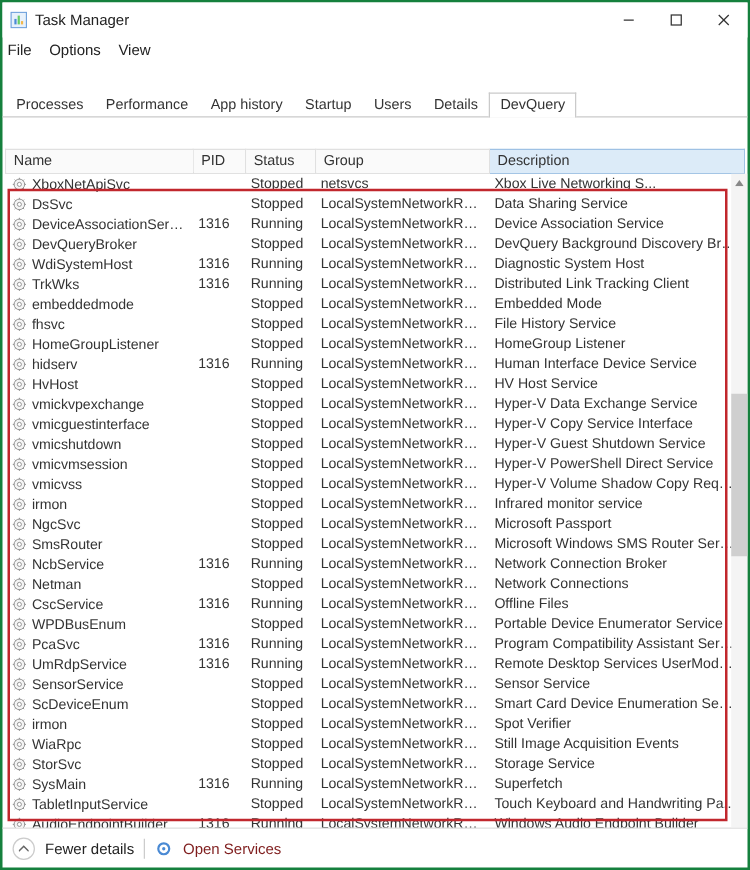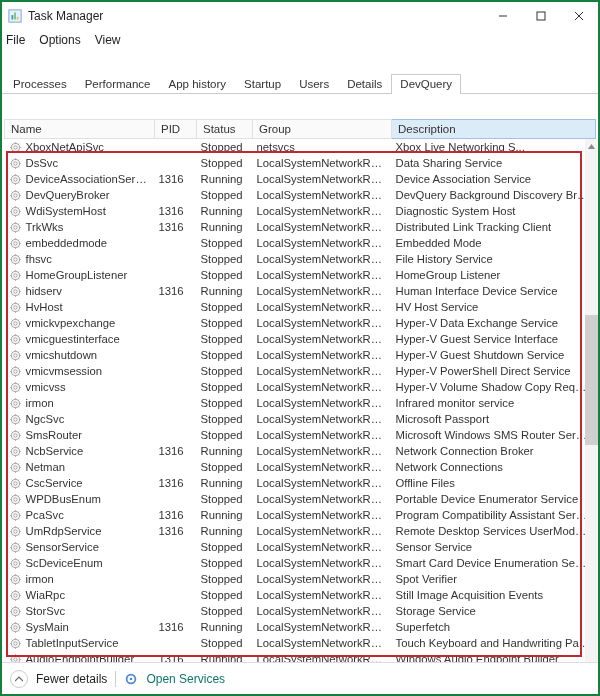--- a/index.html
+++ b/index.html
@@ -153,21 +153,21 @@
   }
   .chev {
     width:18px; height:18px;
     border:1px solid #ccc;
     border-radius:50%;
     display:flex;
     align-items:center; justify-content:center;
     font-size:10px;
     color:#555;
   }
-  .footer .link { color:#0f766e; cursor:default; }
+  .footer .link { color:#7f1d1d; cursor:default; }
   .vsep { width:1px; height:16px; background:#ccc; }
   .os-icon { width:14px; height:14px; }
   
   .vscroll { position:absolute; right:0; top:24px; bottom:0; width:13px; background:#f4f4f4; }
   .vthumb { position:absolute; right:0; width:13px; background:#cfcfcf; }
 </style>
 </head>
 <body>
 
 <div class="window">
@@ -489,21 +489,21 @@
                   <line x1="13" y1="8" x2="14.5" y2="8"></line>
                   <line x1="3.3" y1="3.3" x2="4.4" y2="4.4"></line>
                   <line x1="11.6" y1="11.6" x2="12.7" y2="12.7"></line>
                   <line x1="12.7" y1="3.3" x2="11.6" y2="4.4"></line>
                   <line x1="4.4" y1="11.6" x2="3.3" y2="12.7"></line>
                 </g>
               </svg><span>vmicguestinterface</span></td>
             <td></td>
             <td>Stopped</td>
             <td>LocalSystemNetworkRestricted</td>
-            <td>Hyper-V Guest Service Interface</td>
+            <td>Hyper-V Copy Service Interface</td>
           </tr>
           <tr>
             <td><svg class="svc-icon" viewBox="0 0 16 16">
                 <circle cx="8" cy="8" r="5.2" fill="#f4f4f4" stroke="#808080" stroke-width="0.8"></circle>
                 <circle cx="8" cy="8" r="2" fill="#fff" stroke="#808080" stroke-width="0.8"></circle>
                 <g stroke="#808080" stroke-width="0.8">
                   <line x1="8" y1="1.5" x2="8" y2="3"></line>
                   <line x1="8" y1="13" x2="8" y2="14.5"></line>
                   <line x1="1.5" y1="8" x2="3" y2="8"></line>
                   <line x1="13" y1="8" x2="14.5" y2="8"></line>

